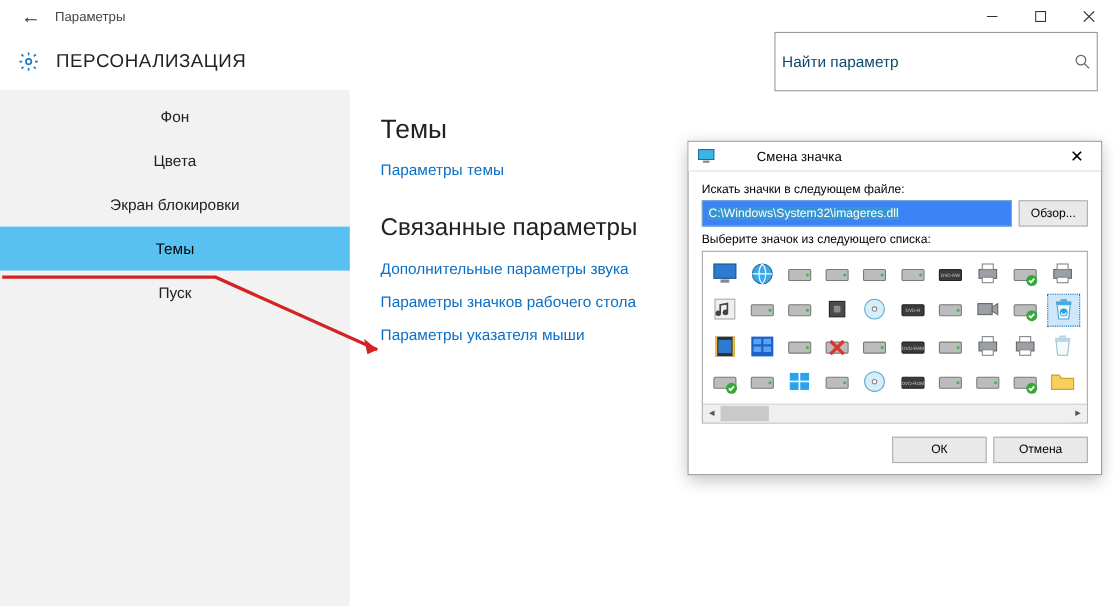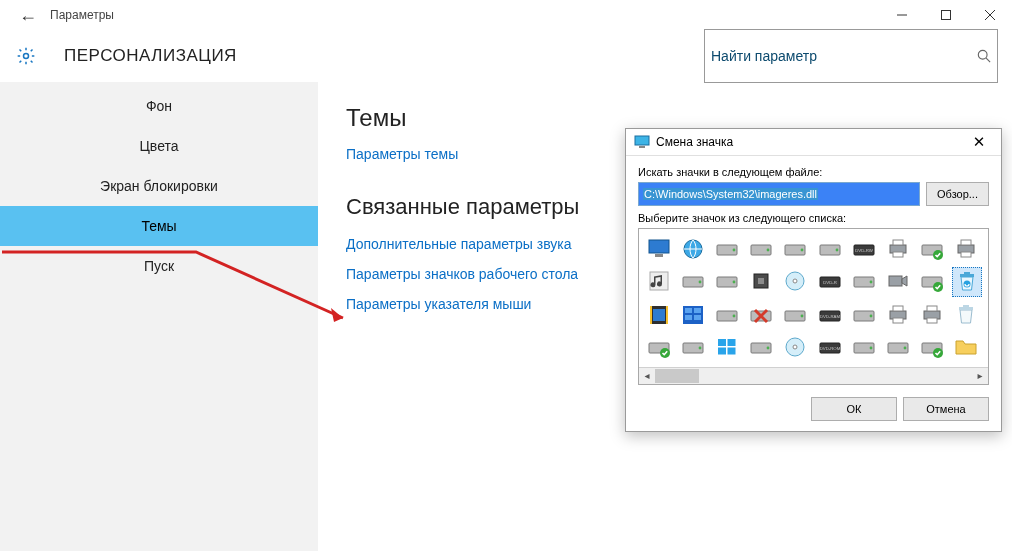--- a/index.html
+++ b/index.html
@@ -9,21 +9,21 @@
   .titlebar { height:30px; background:#fff; display:flex; align-items:center; padding:0 0 0 6px; font-size:12px; color:#444; }
   .titlebar .back { width:44px; text-align:center; font-size:18px; color:#333; cursor:default; }
   .titlebar .caption { flex:0 0 auto; padding-left:0; }
   .titlebar .spacer { flex:1; }
   .titlebar .winbtn { width:44px; height:30px; display:flex; align-items:center; justify-content:center; }
   .winbtn svg { width:10px; height:10px; }
 
   
   .catrow { height:52px; display:flex; align-items:center; padding:0 14px 0 10px; background:#fff; }
   .gear { width:32px; display:flex; justify-content:center; }
-  .catlabel { font-size:17px; letter-spacing:0.5px; color:#222; margin-left:22px; }
+  .catlabel { font-size:17px; letter-spacing:0.5px; color:#222; margin-left:9px; }
   .catrow .spacer { flex:1; }
   .search { width:280px; height:28px; border:1px solid #999; display:flex; align-items:center; padding:12px 6px; color:#0c4a6e; font-size:14px; }
   .search span { flex:1; }
   .search svg { width:14px; height:14px; stroke:#666; }
 
   
   .main { display:flex; height:calc(551px - 30px - 52px); position:relative; }
 
   .sidebar { width:318px; background:#f2f2f2; padding-top:4px; font-size:14px; color:#222; position:relative;text-align:center; }
   .navitem { padding:12px 18px; cursor:default; }
@@ -32,21 +32,21 @@
   .content { flex:1; padding:22px 28px; font-size:14px; color:#222; position:relative; }
   .content h1 { font-weight:300; font-size:24px; margin:0 0 14px 0; color:#222; }
   .content h2 { font-weight:300; font-size:22px; margin:32px 0 16px 0; color:#222; }
   .link { color:#0b6fc6; margin:6px 0 14px 0; cursor:default; }
 
   
   .arrow { position:absolute; z-index:5; pointer-events:none; }
 
   
   .dialog { position:absolute; right:10px; top:128px; width:375px; border:1px solid #9a9a9a; background:#fff; box-shadow:0 4px 14px rgba(0,0,0,.25); font-size:11px; display:flex; flex-direction:column; z-index:10; }
-  .dlg-titlebar { height:26px; display:flex; align-items:center; padding:0 8px; background:#fff; border-bottom:1px solid #e0e0e0; }
+  .dlg-titlebar { height:26px; display:flex; align-items:center; padding:0 8px; background:#fff; border-bottom:1px solid #e0e0e0;gap:32px; }
   .dlg-titlebar .ico { width:16px; height:16px; margin-right:6px; }
   .dlg-titlebar .t { flex:1; font-size:12px; }
   .dlg-titlebar .x { width:28px; text-align:center; font-size:15px; cursor:default; }
   .dlg-body { padding:10px 12px 4px 12px; }
   .dlg-body .lbl { margin-bottom:4px; }
   .pathrow { display:flex; gap:6px; margin-bottom:6px; }
   .pathrow .path { flex:1; height:20px; border:1px solid #7aa8cf; background:#3b82f6; padding:1px 4px; display:flex; align-items:center; }
   .pathrow .path span { background:#3895d3; color:#fff; font-size:11px; padding:0 1px; }
   .btn { height:22px; padding:0 10px; background:#e9e9e9; border:1px solid #adadad; display:flex; align-items:center; font-size:11px; cursor:default; }
 

